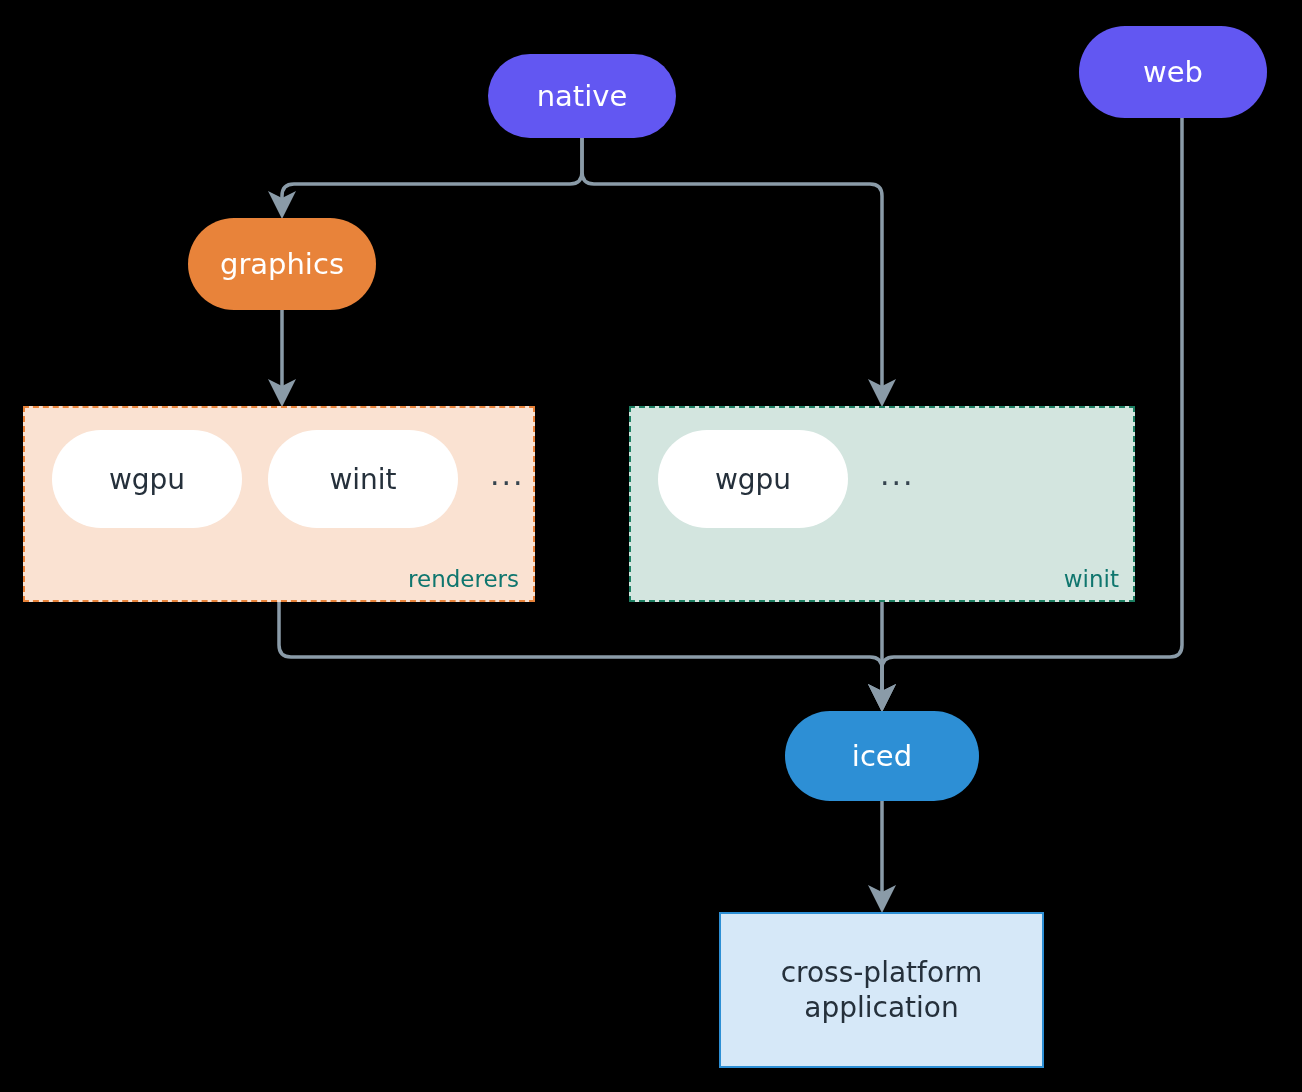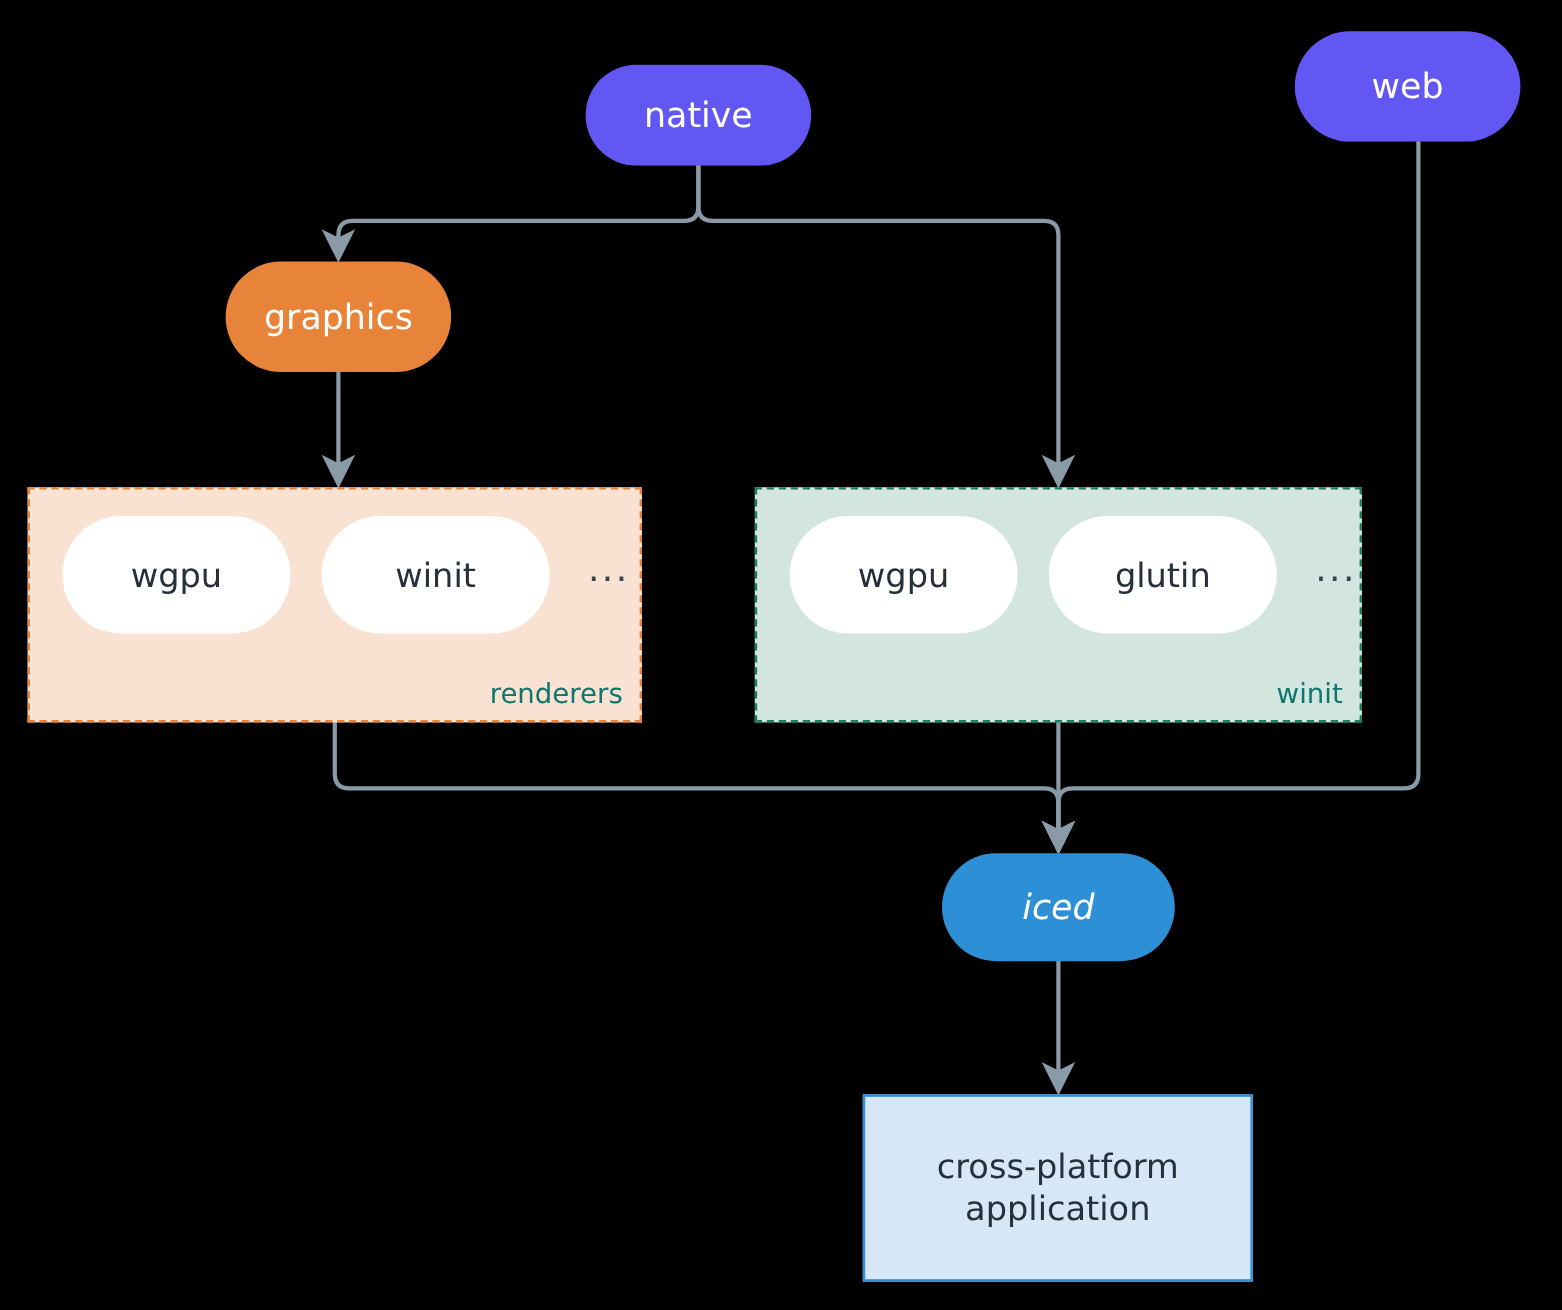--- a/index.html
+++ b/index.html
@@ -50,21 +50,20 @@
   }
   .pill-orange {
     background: #E8833A;
     color: #FFFFFF;
     font-size: 29px;
   }
   .pill-blue {
     background: #2D8FD5;
     color: #FFFFFF;
     font-size: 29px;
-    font-style: italic;
   }
 
   
   #node-native   { left: 488px;  top: 22px;  width: 188px; height: 84px; margin-top: 32px; }
   #node-web      { left: 1079px; top: 26px;  width: 188px; height: 92px; }
   #node-graphics { left: 188px;  top: 218px; width: 188px; height: 92px; text-align: right; }
   #node-iced     { left: 785px;  top: 711px; width: 194px; height: 90px; }
 
   
   #node-application {
@@ -193,23 +192,20 @@
       <span class="ellipsis">...</span>
     </div>
     <span class="cluster-label">renderers</span>
   </div>
 
   <div id="cluster-shells" class="cluster">
     <div class="cluster-items">
       <div class="sub-pill">
         <span>wgpu</span>
       </div>
-      <div class="sub-pill">
-        <span>glutin</span>
-      </div>
       <span class="ellipsis">...</span>
     </div>
     <span class="cluster-label">winit</span>
   </div>
 
   <div id="node-iced" class="node pill pill-blue">
     <span>iced</span>
   </div>
 
   <div id="node-application" class="node">

